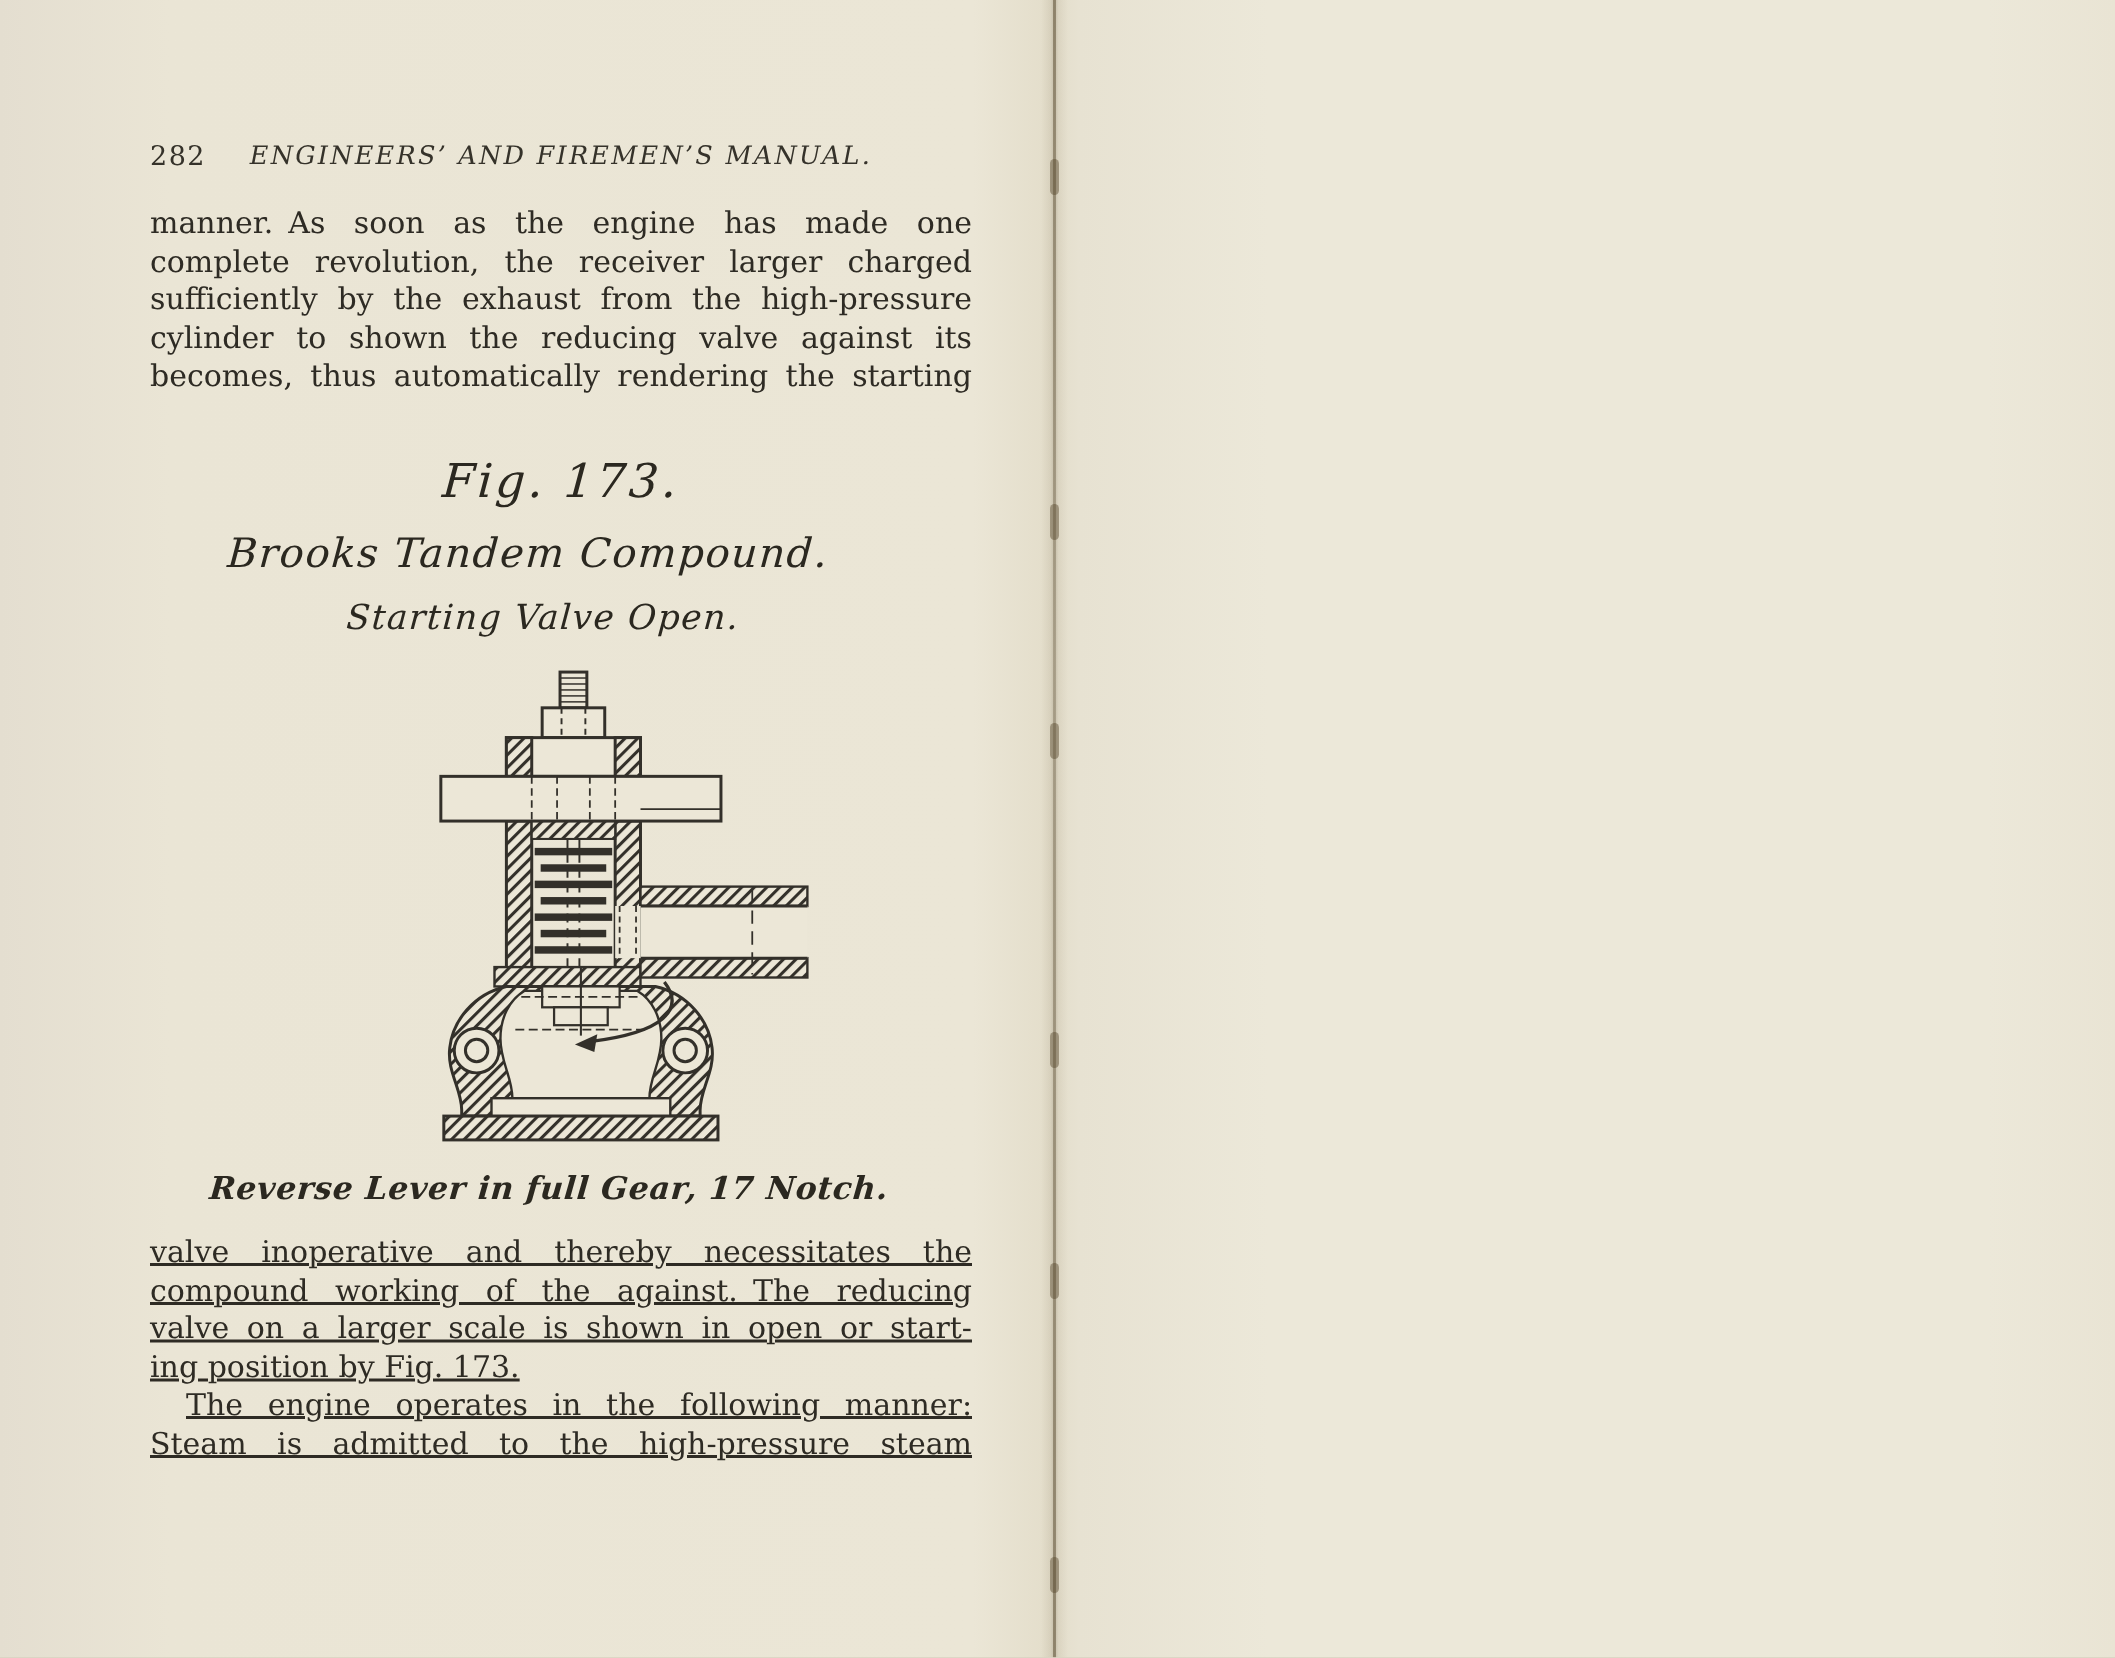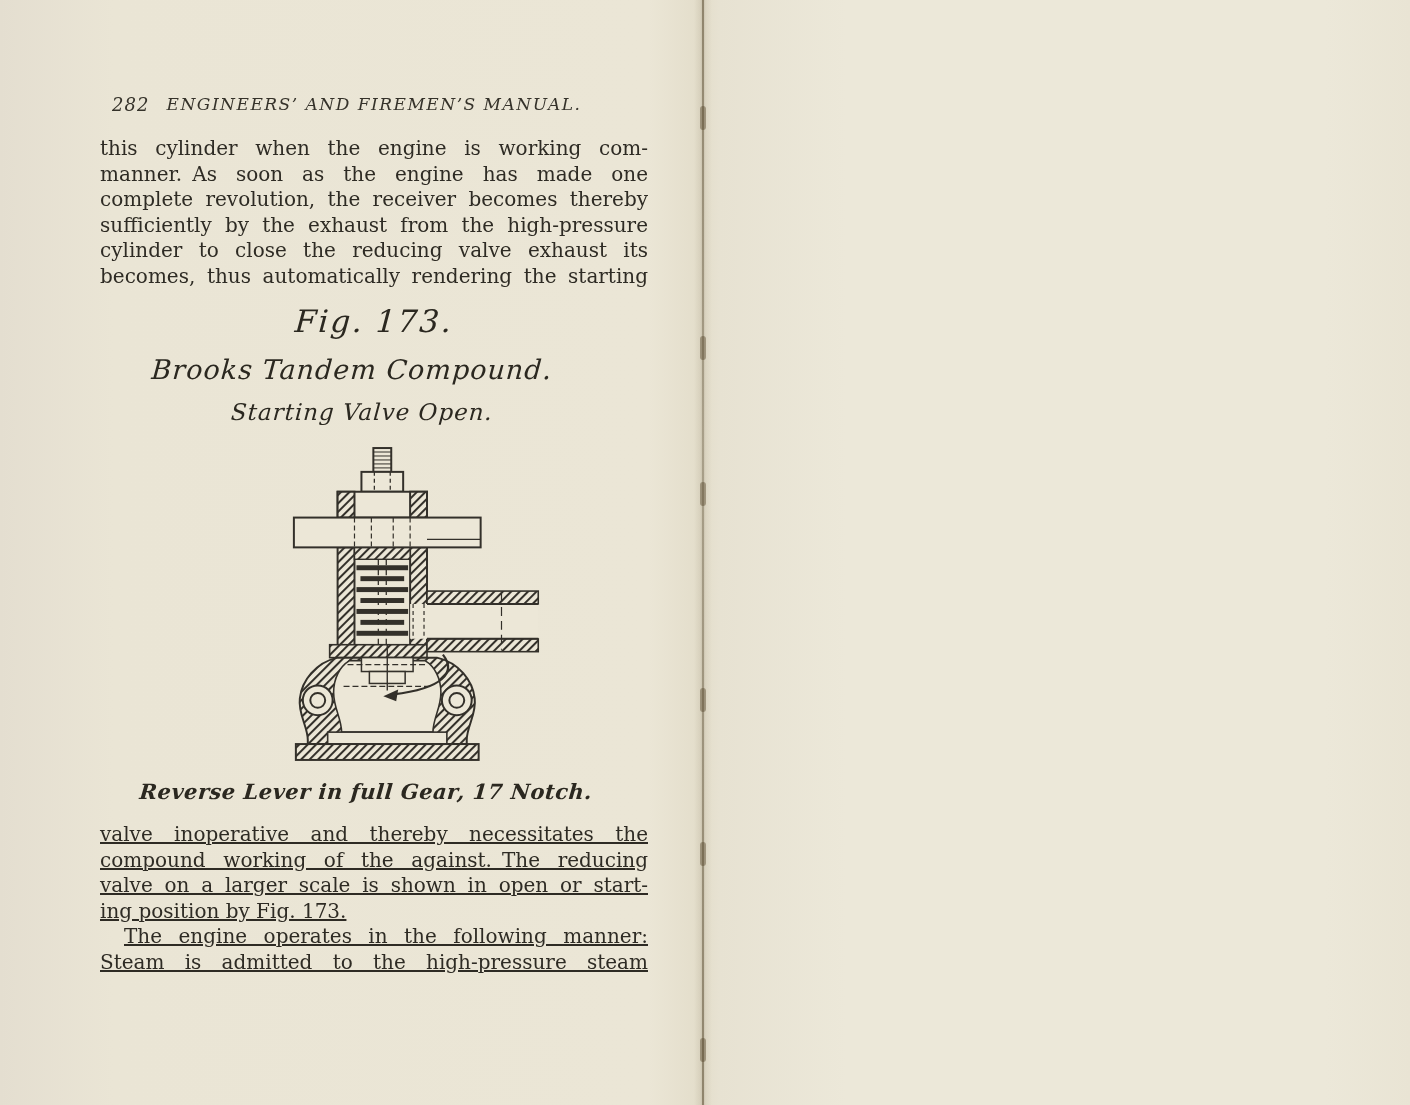--- a/index.html
+++ b/index.html
@@ -24,21 +24,21 @@
   }
   .stitch {
     position:absolute; left:6px; width:6px; height:24px; border-radius:3px;
     background: rgba(88,74,46,.45);
   }
 
   
   .running-head { position:absolute; font-style:italic; font-size:17px; letter-spacing:1.5px; color:#35322a; }
   .running-head .head-title { display:block; text-align:center; }
   .pagenum { position:absolute; top:0; font-style:normal; font-size:18px; letter-spacing:1px; }
-  .left  .pagenum { left:12px;font-style:italic; }
+  .left  .pagenum { left:0; }
   .left  .running-head { left:100px; top:94px; width:548px; }
 
   
   .body-text { position:absolute; font-size:20px; color:#2e2b24; }
   .para-top    { left:100px; top:136px; width:548px; line-height:25.6px; }
   .para-bottom { left:100px; top:822px; width:548px; line-height:25.6px;text-decoration:underline; }
   .tline { text-align:justify; text-align-last:justify; white-space:normal; }
   .tline.lastline { text-align-last:left; }
   .tline.indent { text-indent:24px; }
 
@@ -59,25 +59,24 @@
 
 <div class="book">
 
   <div class="page left">
     <div class="running-head">
       <span class="pagenum">282</span>
       <span class="head-title">ENGINEERS’ AND FIREMEN’S MANUAL.</span>
     </div>
 
     <div class="body-text para-top">
-        <div class="tline"><span>this cylinder when the engine is working com-</span></div>
         <div class="tline"><span>manner. As soon as the engine has made one</span></div>
-        <div class="tline"><span>complete revolution, the receiver becomes thereby</span></div>
+        <div class="tline"><span>complete revolution, the receiver larger charged</span></div>
         <div class="tline"><span>sufficiently by the exhaust from the high-pressure</span></div>
-        <div class="tline"><span>cylinder to close the reducing valve exhaust its</span></div>
+        <div class="tline"><span>cylinder to shown the reducing valve against its</span></div>
         <div class="tline"><span>becomes, thus automatically rendering the starting</span></div>
       </div>
 
     <div class="fig-caption fig-label">Fig. 173.</div>
     <div class="fig-caption fig-title">Brooks Tandem Compound.</div>
     <div class="fig-caption fig-subtitle">Starting Valve Open.</div>
 
     <svg class="valve-figure" width="298" height="318" viewBox="0 0 300 320">
       <defs>
         <pattern id="h" width="6" height="6" patternUnits="userSpaceOnUse" patternTransform="rotate(45)">

